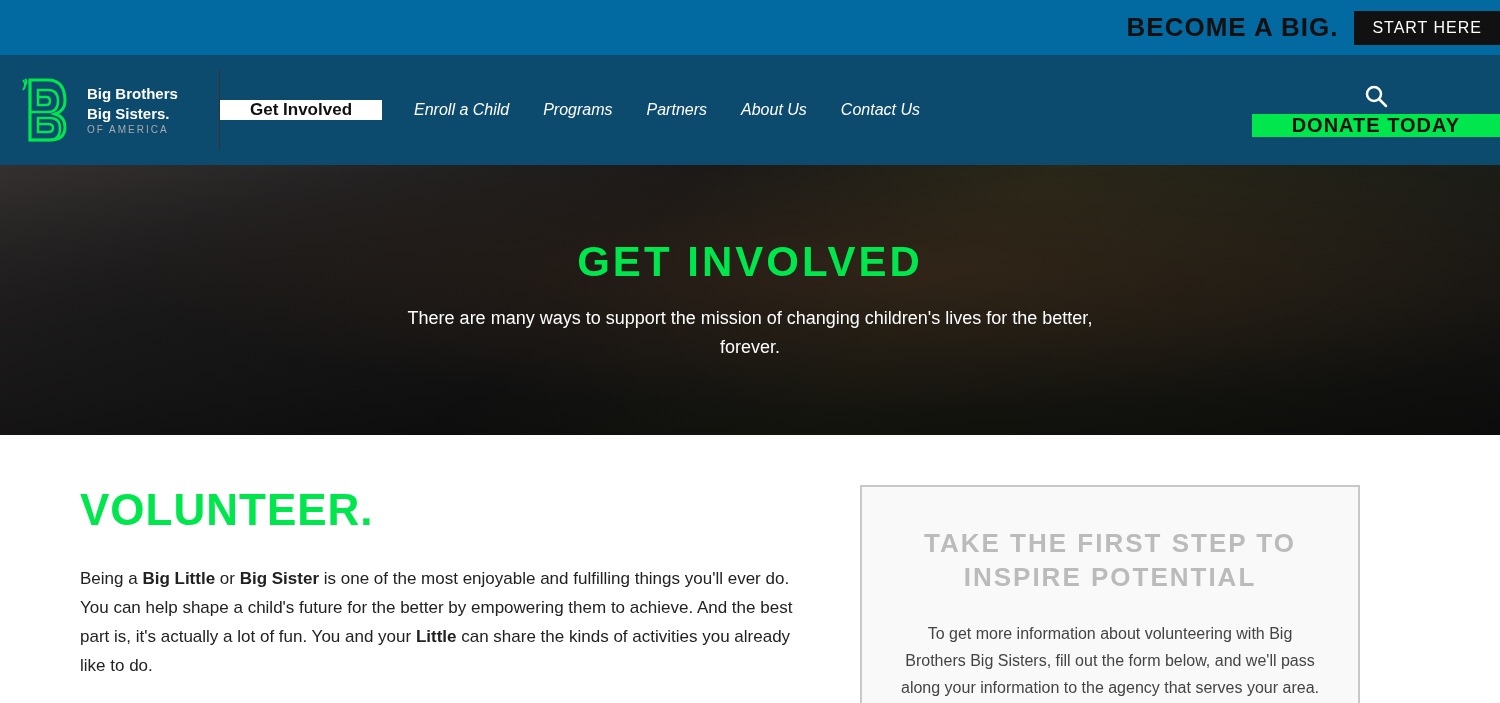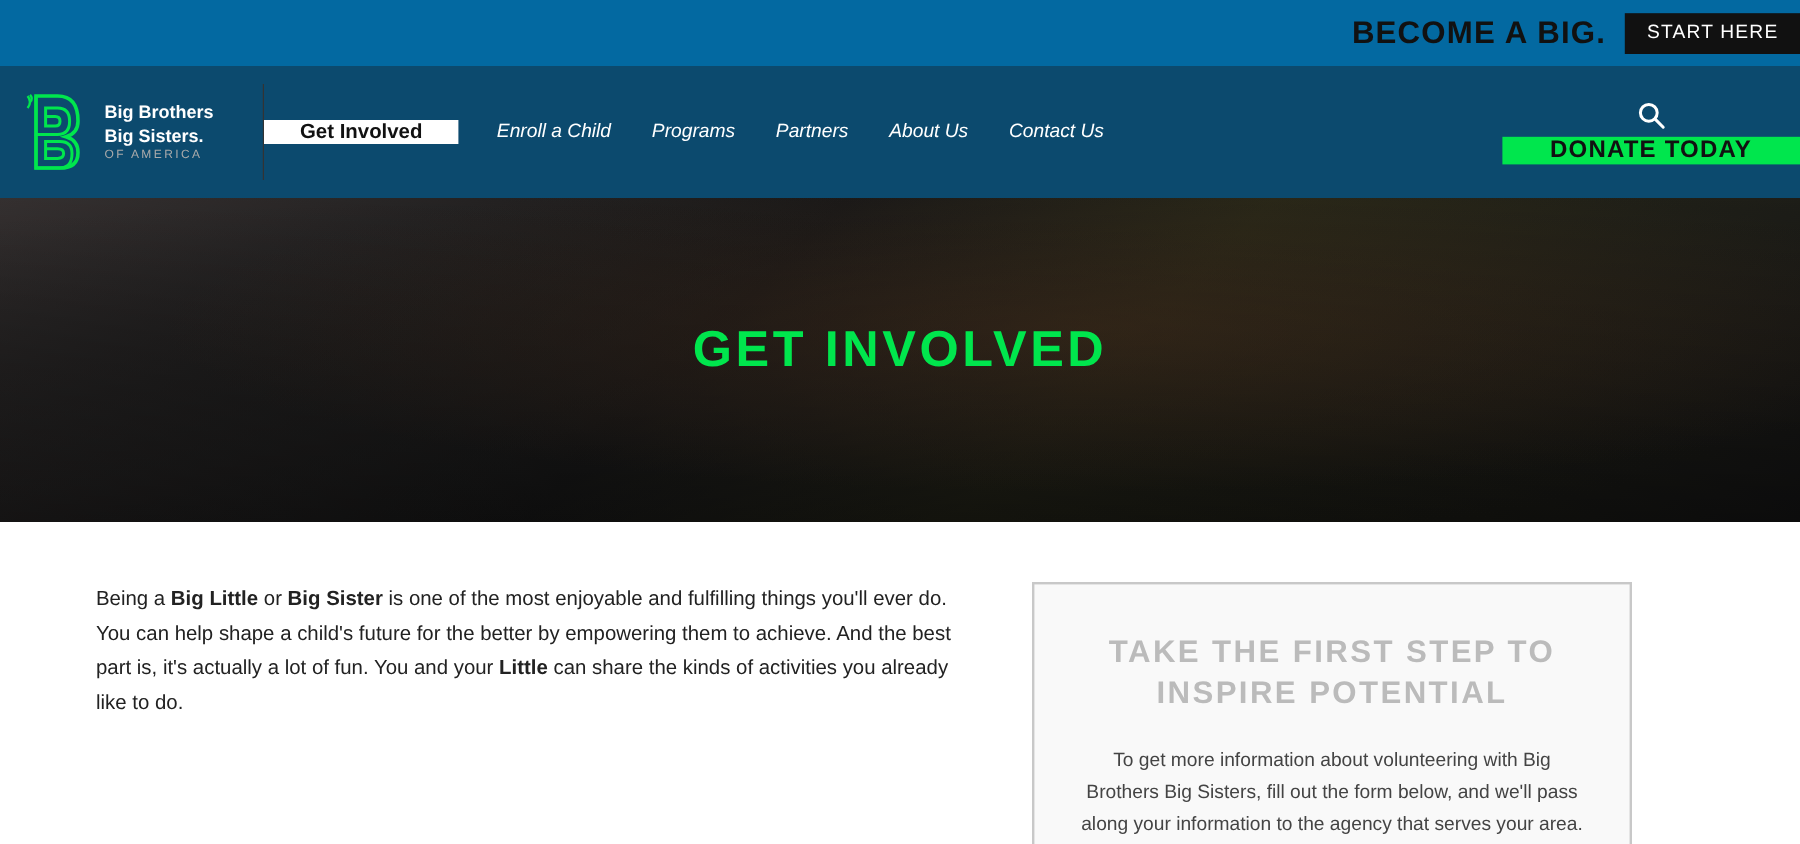--- a/index.html
+++ b/index.html
@@ -268,26 +268,28 @@
     </button>
     <button class="donate-btn">DONATE TODAY</button>
   </div>
 </nav>
 
 <div class="hero">
   <div class="hero-bg"></div>
   <div class="hero-overlay"></div>
   <div class="hero-content">
     <div class="hero-title">GET INVOLVED</div>
+    <div class="hero-subtitle">There are many ways to support the mission of changing children's lives for the better, forever.</div>
   </div>
 </div>
 
 <div class="main-content">
 
   <div class="left-column">
+    <div class="volunteer-heading">VOLUNTEER.</div>
     <p class="volunteer-body">
       Being a <strong>Big Little</strong> or <strong>Big Sister</strong> is one of the most enjoyable and fulfilling things you'll ever do. You can help shape a child's future for the better by empowering them to achieve. And the best part is, it's actually a lot of fun. You and your <strong>Little</strong> can share the kinds of activities you already like to do.
     </p>
   </div>
 
   <div class="right-column">
     <div class="inspire-panel">
       <div class="inspire-title">TAKE THE FIRST STEP TO INSPIRE POTENTIAL</div>
       <p class="inspire-body">To get more information about volunteering with Big Brothers Big Sisters, fill out the form below, and we'll pass along your information to the agency that serves your area. A staff member will contact you about the next steps in the process.</p>
     </div>

